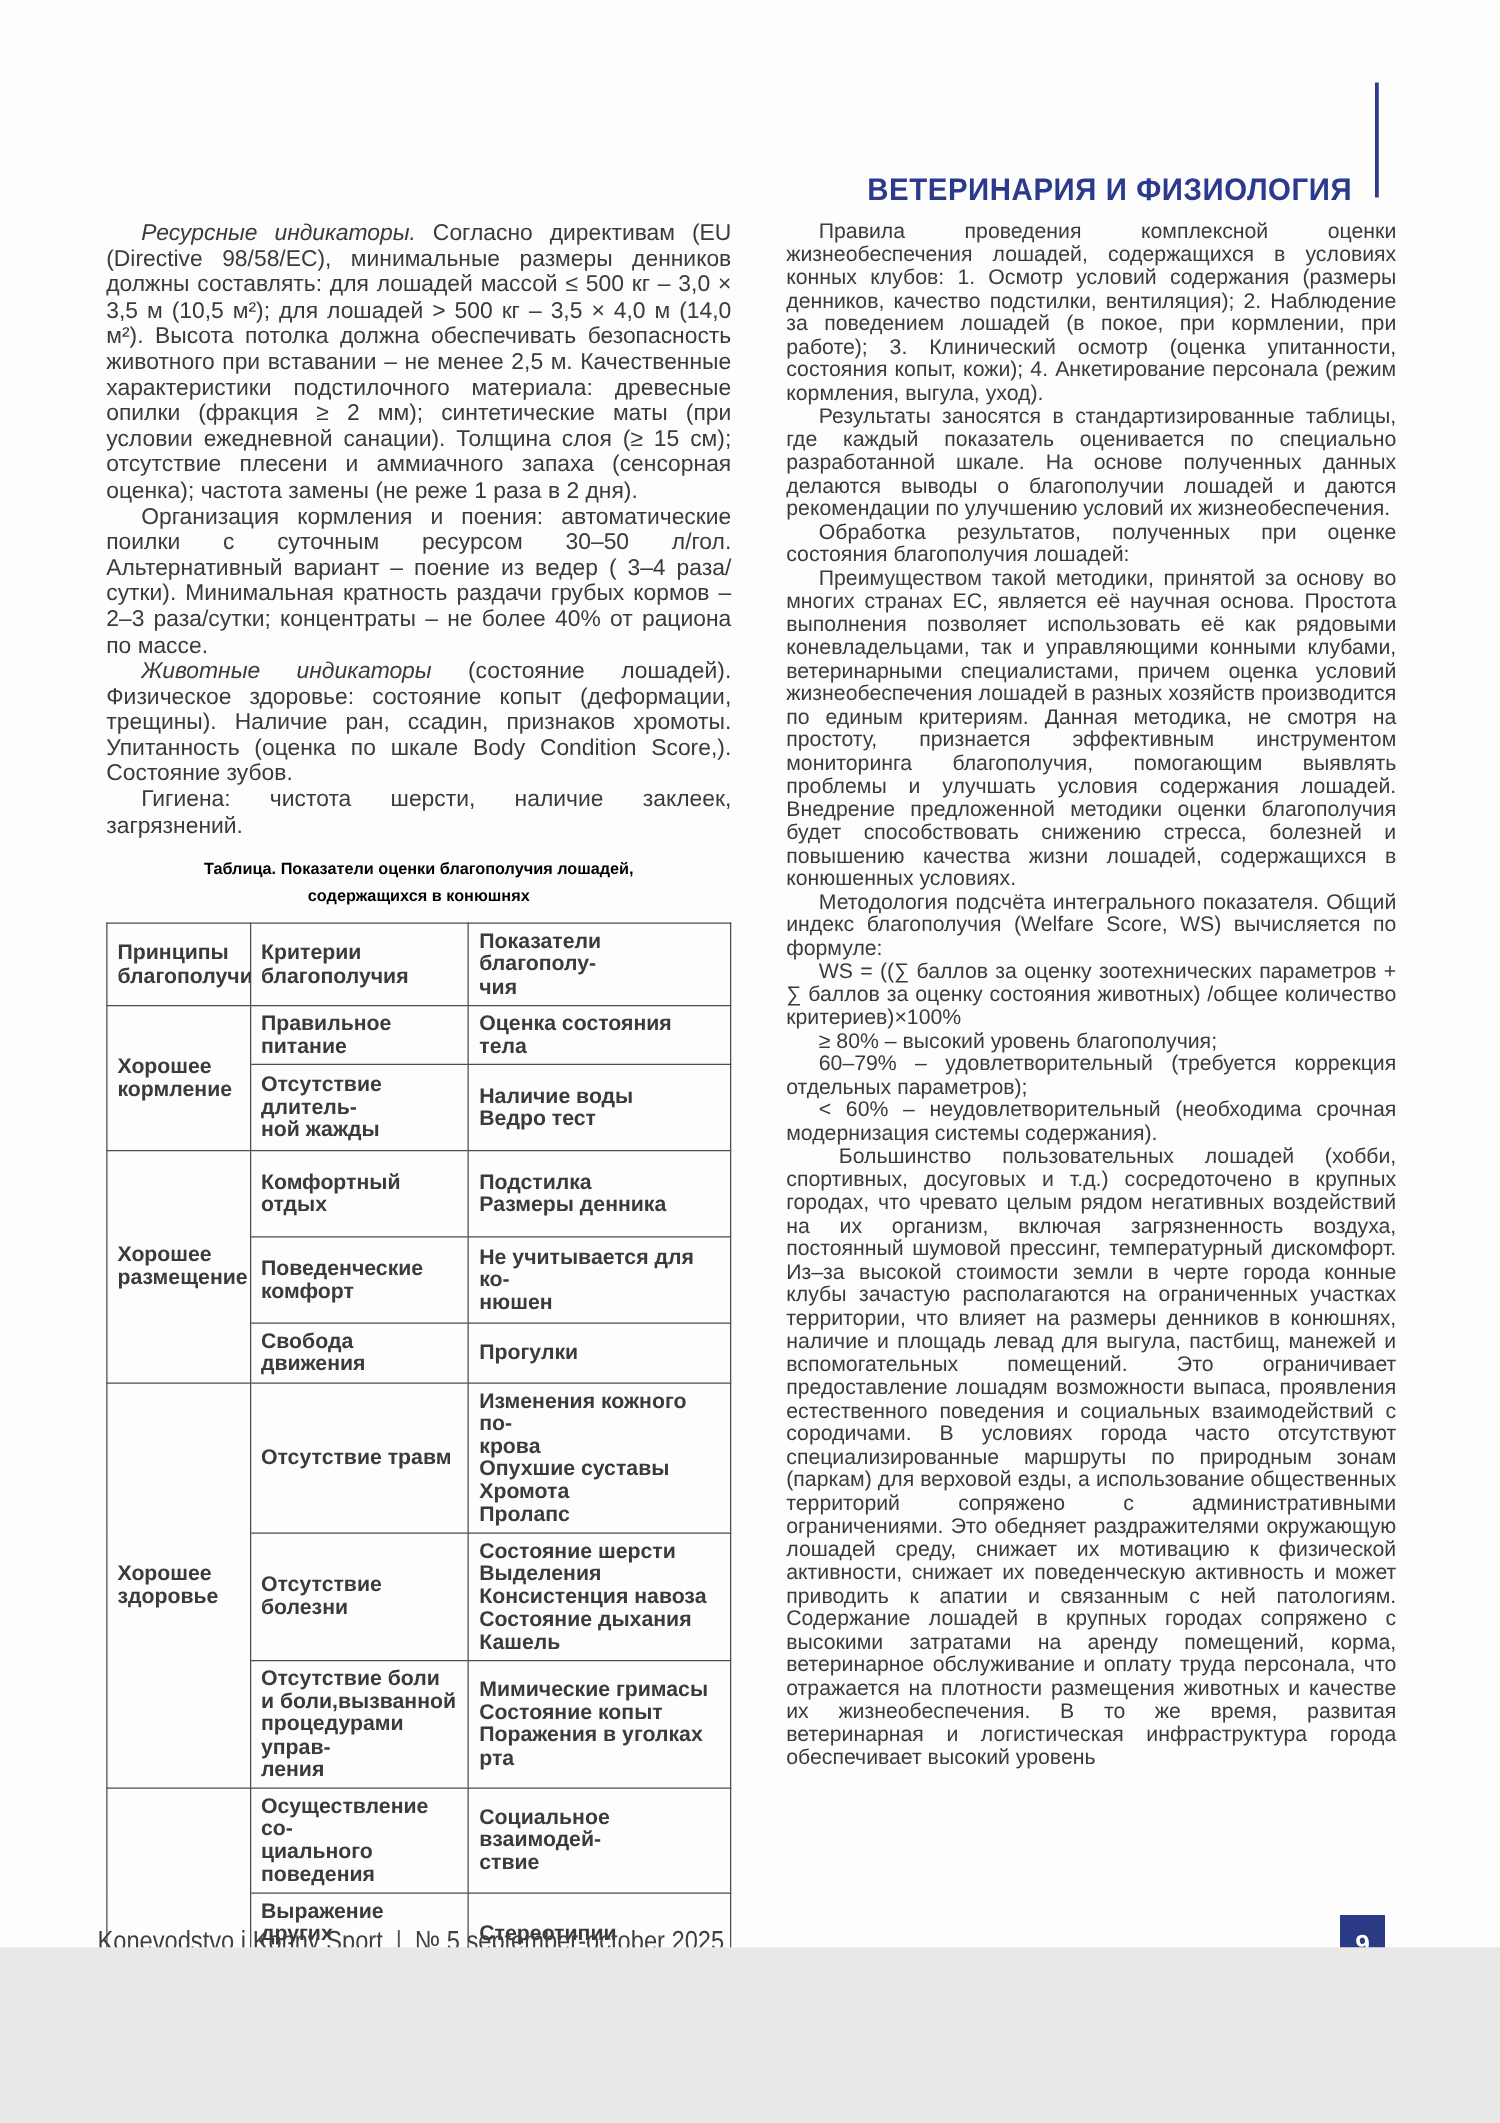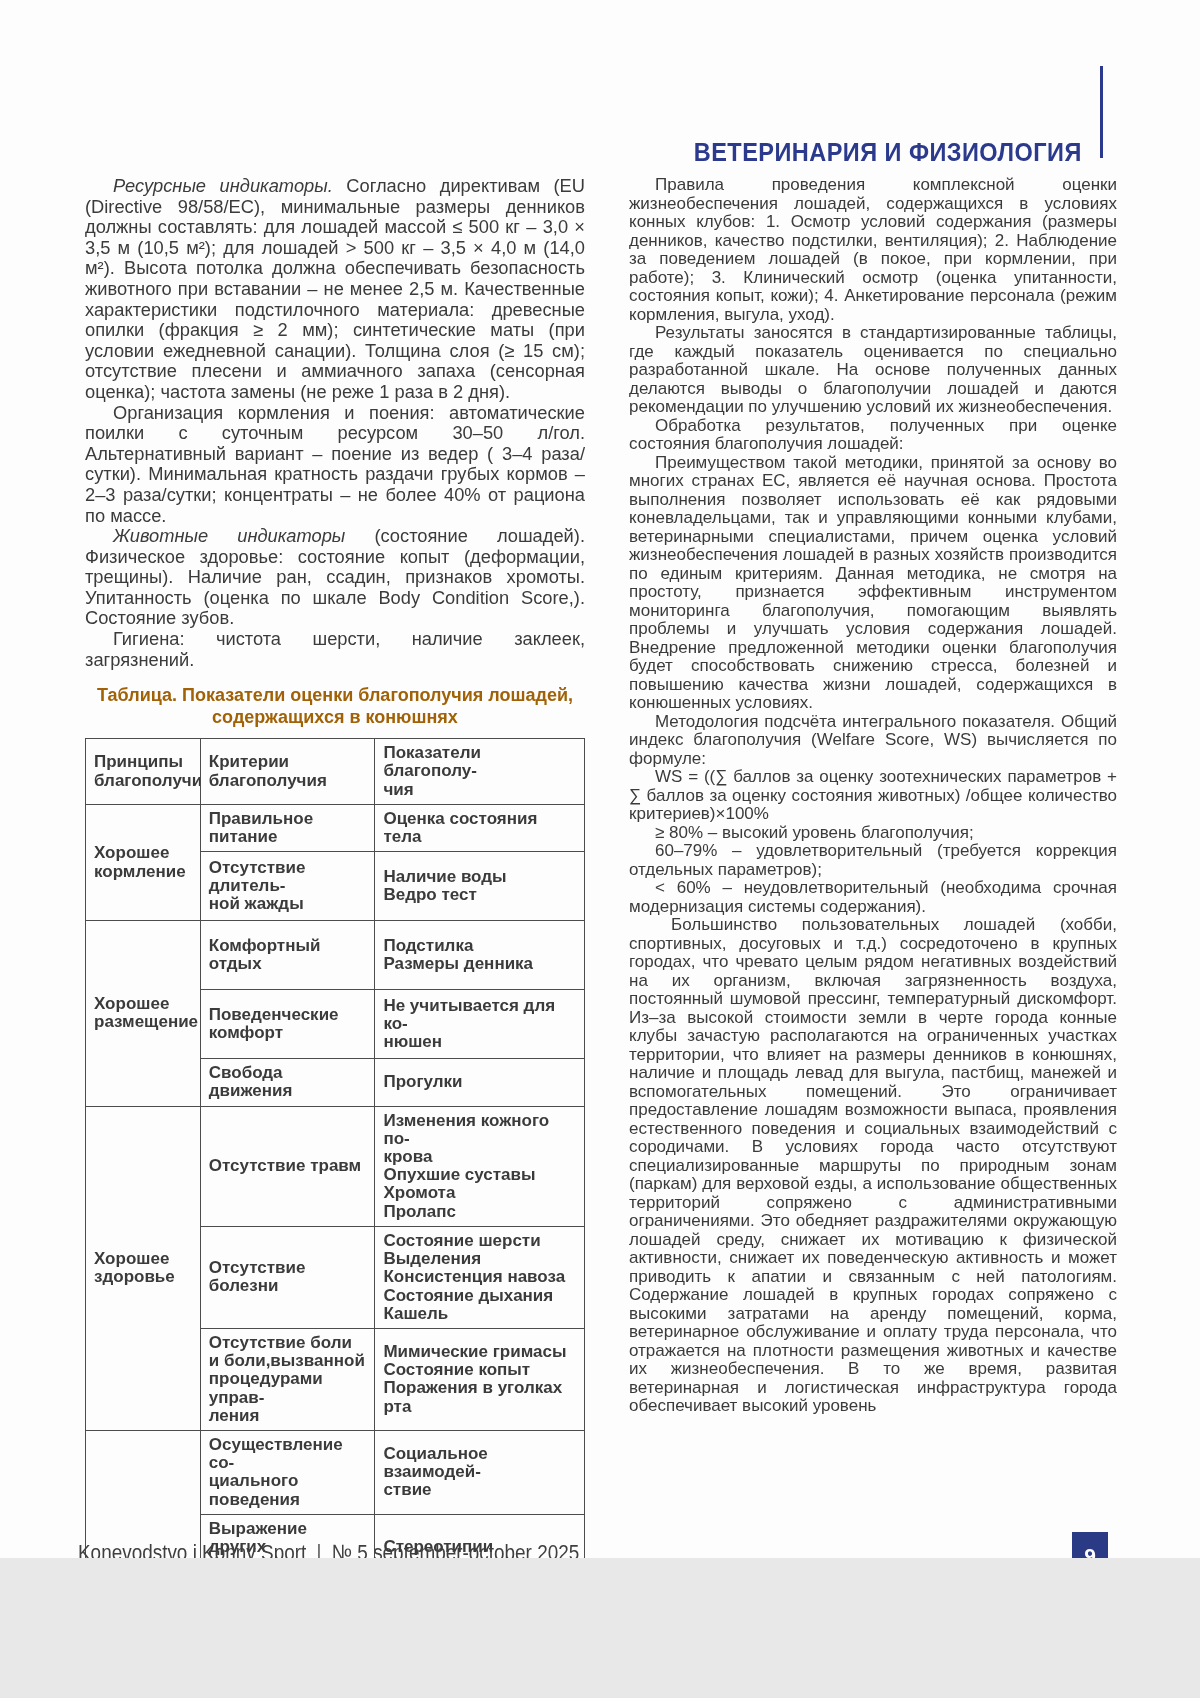--- a/index.html
+++ b/index.html
@@ -28,22 +28,22 @@
   .col-left  { width:500px; margin-right:44px; flex:none; }
   .col-right { width:488px; flex:none; }
 
   .col-left  p.body-p { margin:0; font-size:18.3px; line-height:20.6px; text-align:justify; text-indent:28px; }
   .col-right p.body-p { margin:0; font-size:17px;   line-height:18.5px; text-align:justify; text-indent:26px; }
   p.body-p .lead { font-style:italic; }
   p.indent-lg { text-indent:42px !important; }
 
   
   .table-title {
-    margin:14px 0 10px; font-weight:bold; font-size:18px; line-height:22px;
-    text-align:center; white-space:pre-line; color:#a16207;
+    margin:14px 0 10px; font-weight:bold; font-size:13px; line-height:22px;
+    text-align:center; white-space:pre-line; color:#000000;
   }
   table.welfare { width:100%; border-collapse:collapse; table-layout:fixed; }
   table.welfare th, table.welfare td {
     border:1.6px solid #4c4c4c;
     padding:5px 8px;
     font-size:17px; line-height:18.2px;
     font-weight:bold; text-align:left; vertical-align:middle;
     white-space:pre-line; overflow:hidden;
   }
   table.welfare th { vertical-align:middle; }

